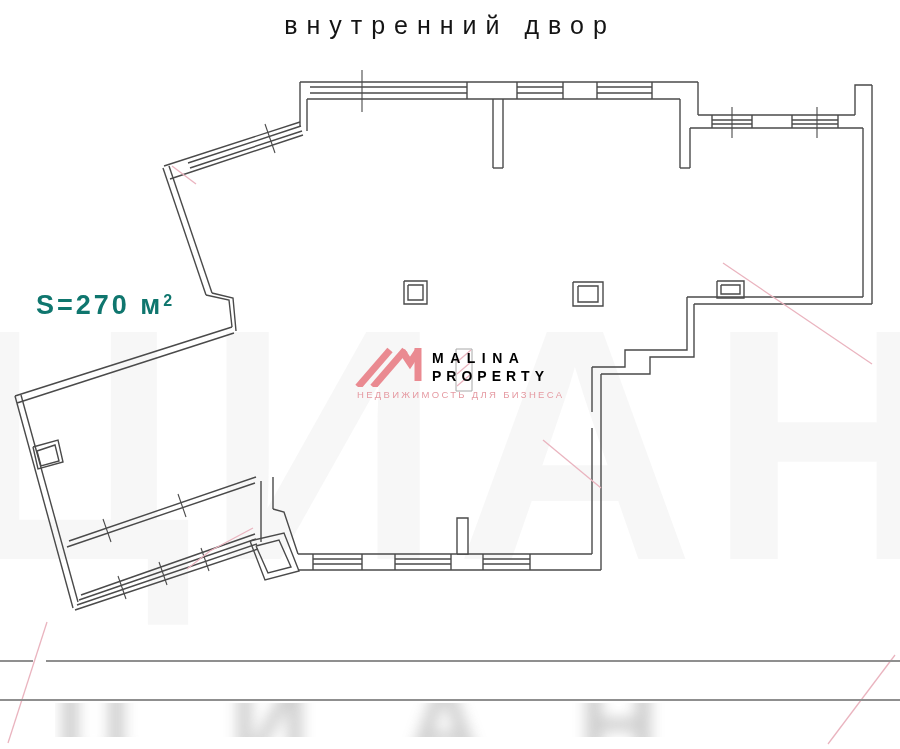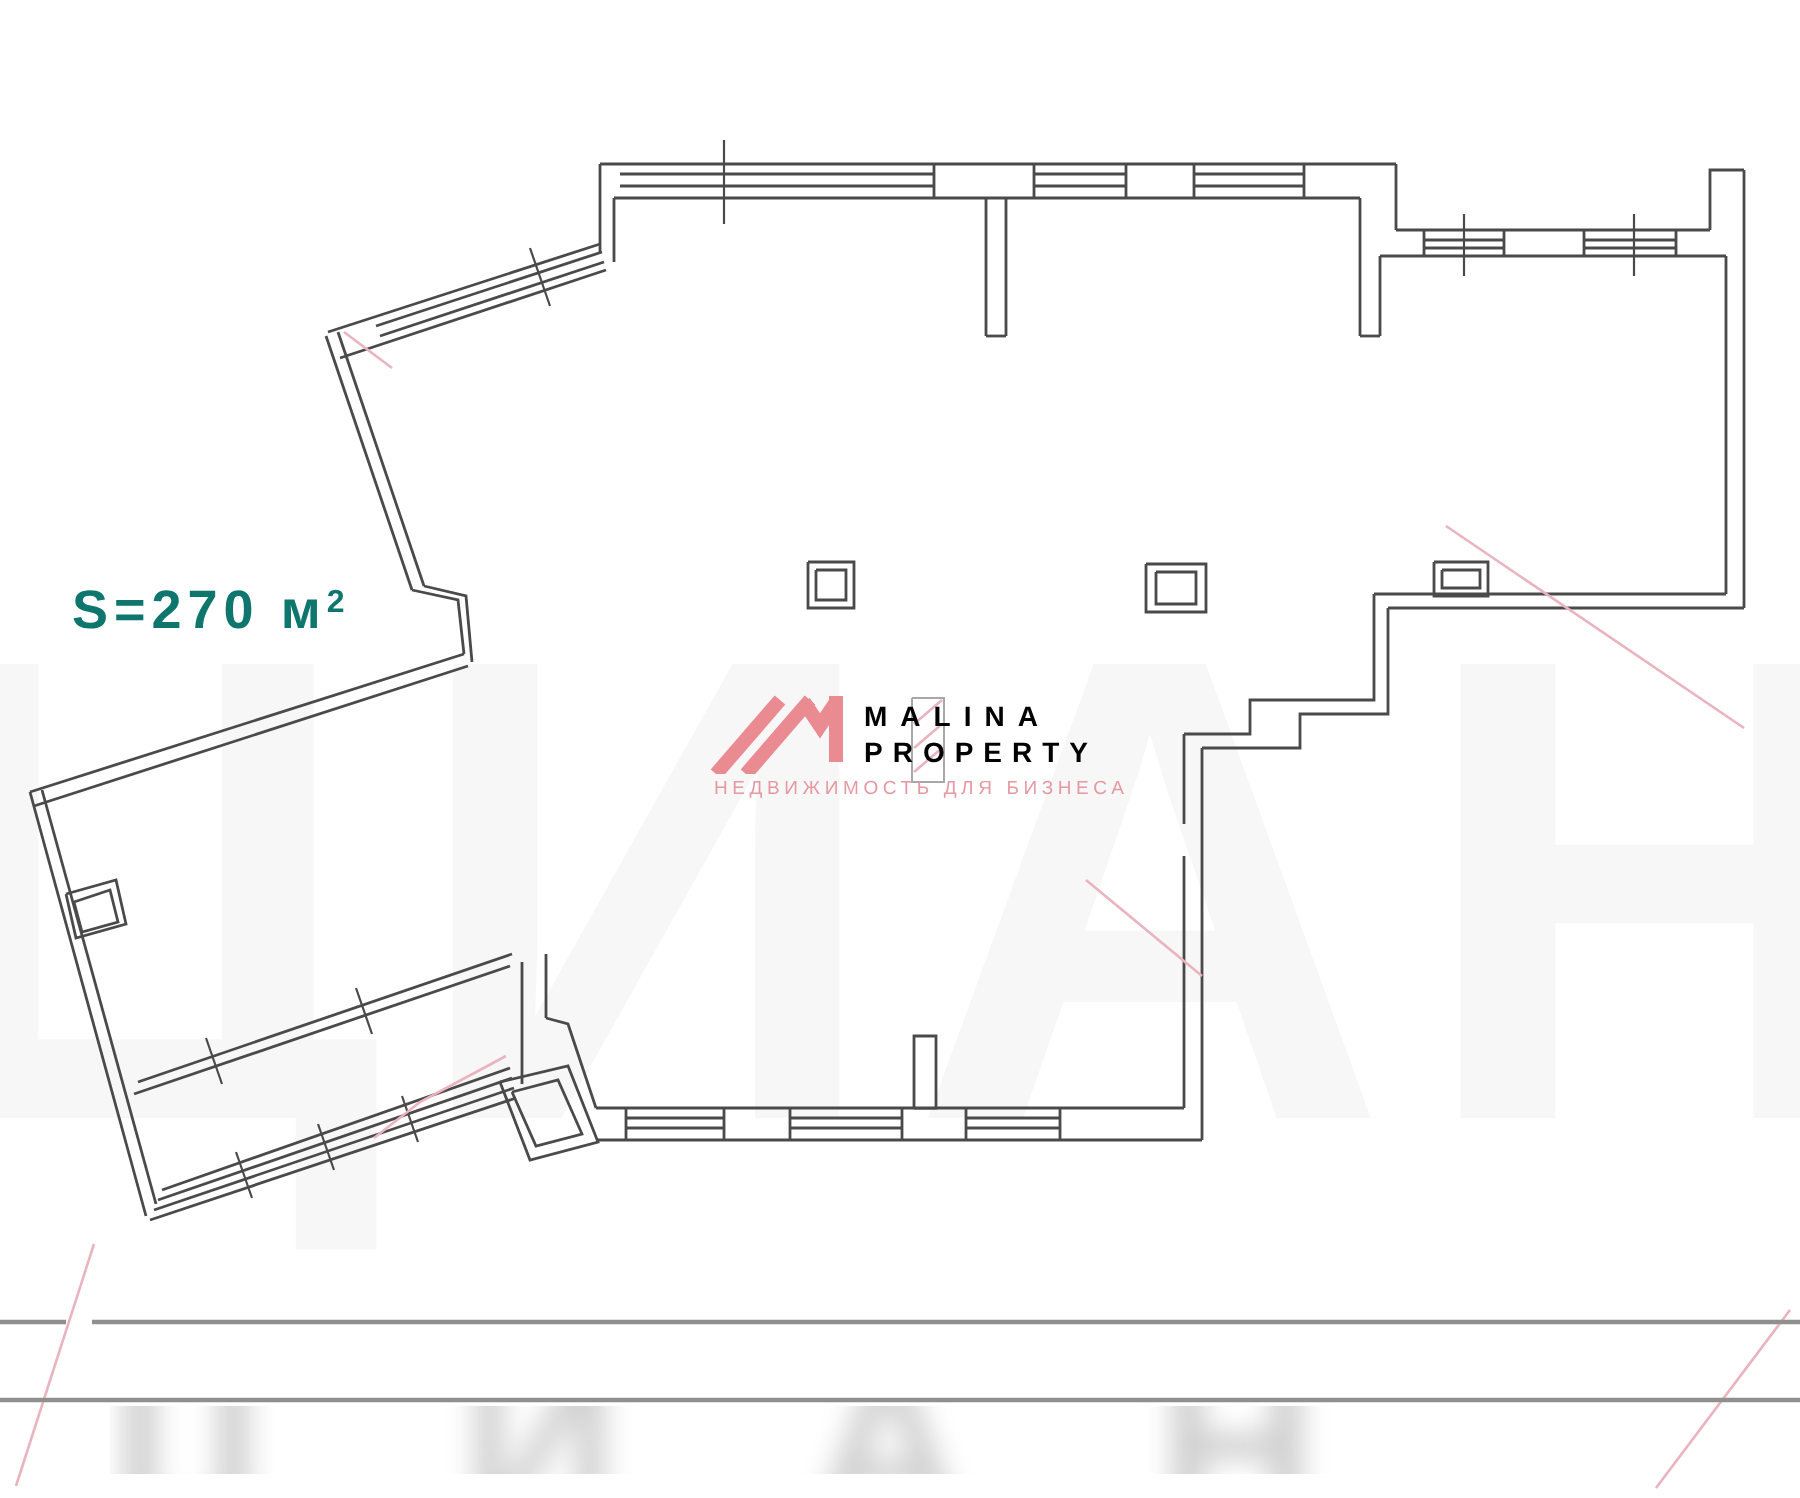--- a/index.html
+++ b/index.html
@@ -51,20 +51,21 @@
     font-size:25px;font-weight:400;letter-spacing:7px;color:#151515;white-space:nowrap;
   }
 </style>
 </head>
 <body>
 
 <div class="canvas">
 
   <div class="watermark">ЦИАН</div>
 
+  <div class="top-label">внутренний двор</div>
 
   <div class="area-label"><span>S=270 м</span><span class="sup">2</span></div>
 
   <svg class="plan" width="900" height="749" viewBox="0 0 900 749">
       <g class="g-walls">
         <polyline points="163,168 206,295"></polyline>
         <polyline points="169,166 212,293"></polyline>
         <polyline points="206,295 229,300 232,327"></polyline>
         <polyline points="212,293 233,298 236,331"></polyline>
         <polyline points="232,327 15,396"></polyline>

